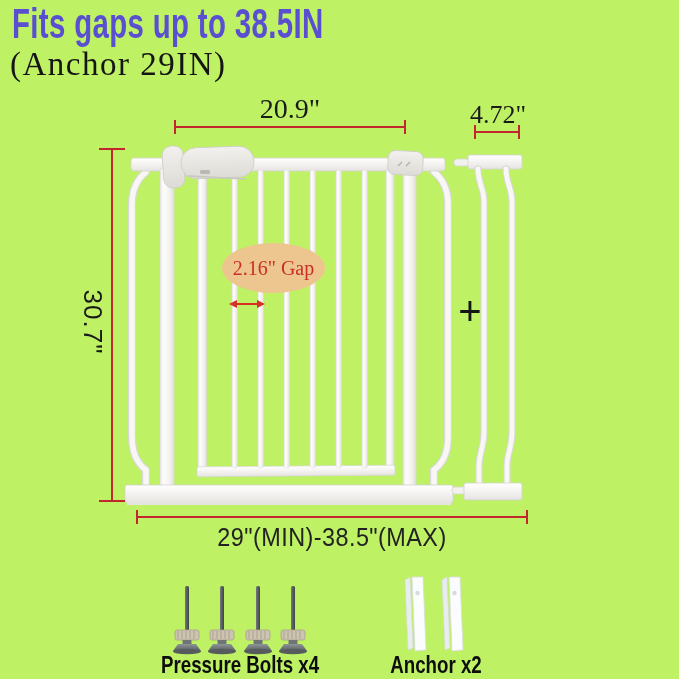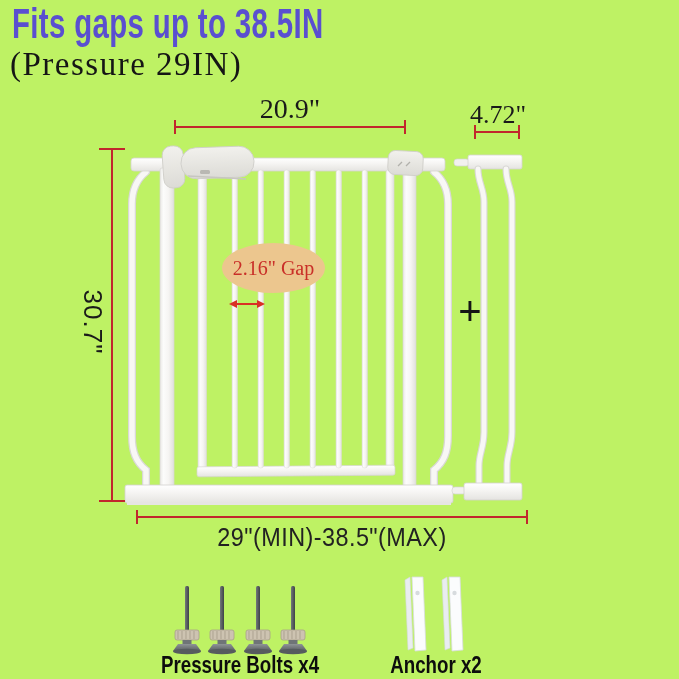--- a/index.html
+++ b/index.html
@@ -168,21 +168,21 @@
       </g>
       <g transform="translate(441,0)">
         <path d="M1,580 L6,577 L9,648 L4,650 Z" fill="#e9edf0" stroke="#d4d9dc" stroke-width="0.6"></path>
         <path d="M8,577 L19,577 L22,650 L11,651 Z" fill="#fbfcfd" stroke="#d8dcdf" stroke-width="0.8"></path>
         <circle cx="13.5" cy="593" r="2.2" fill="#d7dbde"></circle>
       </g>
     </g>
   </svg>
 
   <div class="title">Fits gaps up to 38.5IN</div>
-  <div class="subtitle">(Pressure 29IN)</div>
+  <div class="subtitle">(Anchor 29IN)</div>
 
   <div class="mline-h" style="left:175px;top:126px;width:230px;"></div>
   <div class="mline-h" style="left:475px;top:131px;width:44px;"></div>
   <div class="mline-v" style="left:111px;top:149px;height:352px;"></div>
   <div class="mline-h" style="left:137px;top:516px;width:390px;"></div>
 
   <div class="lbl-serif" id="lbl-gate-width">20.9"</div>
   <div class="lbl-serif" id="lbl-ext-width">4.72"</div>
   <div id="lbl-height">30.7"</div>
   <div id="lbl-range">29"(MIN)-38.5"(MAX)</div>

